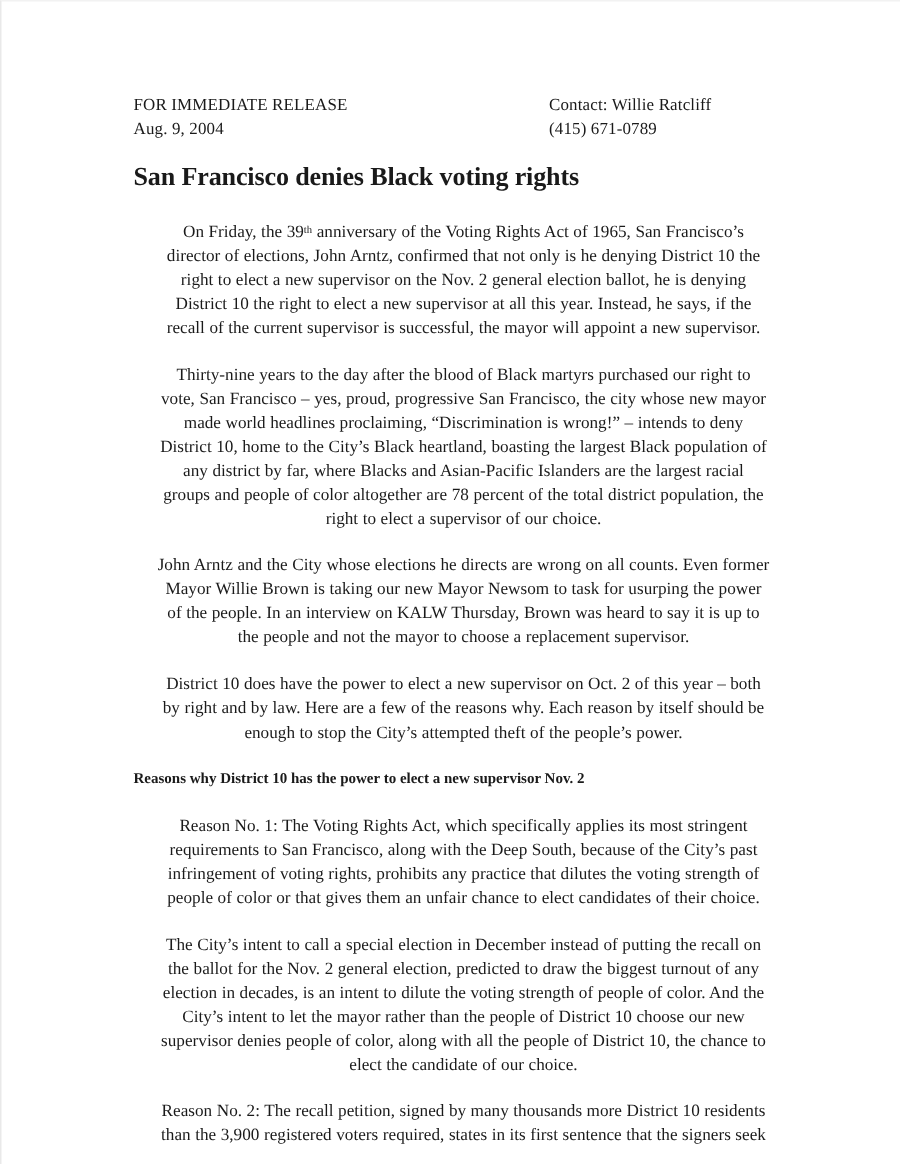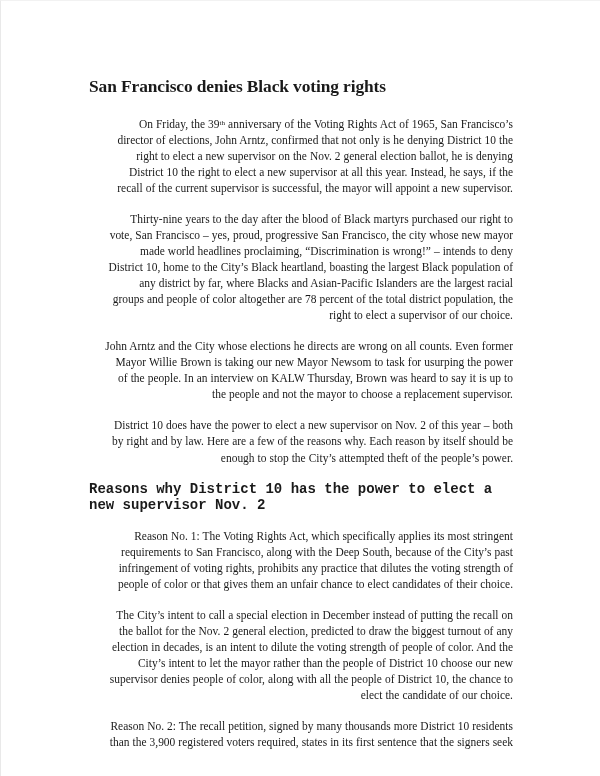--- a/index.html
+++ b/index.html
@@ -61,60 +61,69 @@
   }
 
   
   .body {
     margin-top: 19px;
   }
   p.para {
     margin: 0 0 15px 16px;
     font-size: 11.45px;
     line-height: 16.05px;
-    text-align: right;
+    text-align: center;
     letter-spacing: 0.01px;
     word-spacing: 0.15px;
   }
   p.para:last-child { margin-bottom: 0; }
 
   p.heading-para {
     margin: 0 0 15px 0;
-    font-size: 14px;
+    font-size: 10px;
     line-height: 16.05px;
     font-weight: bold;
-    font-family: Liberation Mono, monospace;
   }
 
   sup {
     font-size: 0.62em;
     vertical-align: 0.42em;
     line-height: 0;
   }
 
   .lead { font-weight: normal; }
 </style>
 </head>
 <body>
 
 <div class="page">
   <div class="content">
 
+    <div class="header-row">
+      <div class="header-left">
+        <span class="header-line">FOR IMMEDIATE RELEASE</span>
+        <span class="header-line">Aug. 9, 2004</span>
+      </div>
+      <div class="header-right">
+        <span class="header-line">Contact: Willie Ratcliff</span>
+        <span class="header-line">(415) 671-0789</span>
+      </div>
+    </div>
 
     <h1 class="headline">San Francisco denies Black voting rights</h1>
 
     <div class="body">
 
       <p class="para"><span>On Friday, the 39</span><sup>th</sup><span> anniversary of the Voting Rights Act of 1965, San Francisco’s director of elections, John Arntz, confirmed that not only is he denying District 10 the right to elect a new supervisor on the Nov. 2 general election ballot, he is denying District 10 the right to elect a new supervisor at all this year. Instead, he says, if the recall of the current supervisor is successful, the mayor will appoint a new supervisor.</span></p>
 
       <p class="para">Thirty-nine years to the day after the blood of Black martyrs purchased our right to vote, San Francisco – yes, proud, progressive San Francisco, the city whose new mayor made world headlines proclaiming, “Discrimination is wrong!” – intends to deny District 10, home to the City’s Black heartland, boasting the largest Black population of any district by far, where Blacks and Asian-Pacific Islanders are the largest racial groups and people of color altogether are 78 percent of the total district population, the right to elect a supervisor of our choice.</p>
 
       <p class="para">John Arntz and the City whose elections he directs are wrong on all counts. Even former Mayor Willie Brown is taking our new Mayor Newsom to task for usurping the power of the people. In an interview on KALW Thursday, Brown was heard to say it is up to the people and not the mayor to choose a replacement supervisor.</p>
 
-      <p class="para">District 10 does have the power to elect a new supervisor on Nov. 2 of this year – both by right and by law. Here are a few of the reasons why. Each reason by itself should be enough to stop the City’s attempted theft of the people’s power.</p>
+      <p class="para">District 10 does have the power to elect a new supervisor on Oct. 2 of this year – both by right and by law. Here are a few of the reasons why. Each reason by itself should be enough to stop the City’s attempted theft of the people’s power.</p>
 
       <p class="heading-para">Reasons why District 10 has the power to elect a new supervisor Nov. 2</p>
 
       <p class="para"><span class="lead">Reason No. 1</span><span>: The Voting Rights Act, which specifically applies its most stringent requirements to San Francisco, along with the Deep South, because of the City’s past infringement of voting rights, prohibits any practice that dilutes the voting strength of people of color or that gives them an unfair chance to elect candidates of their choice.</span></p>
 
       <p class="para">The City’s intent to call a special election in December instead of putting the recall on the ballot for the Nov. 2 general election, predicted to draw the biggest turnout of any election in decades, is an intent to dilute the voting strength of people of color. And the City’s intent to let the mayor rather than the people of District 10 choose our new supervisor denies people of color, along with all the people of District 10, the chance to elect the candidate of our choice.</p>
 
       <p class="para"><span class="lead">Reason No. 2</span><span>: The recall petition, signed by many thousands more District 10 residents than the 3,900 registered voters required, states in its first sentence that the signers seek</span></p>
 
     </div>

